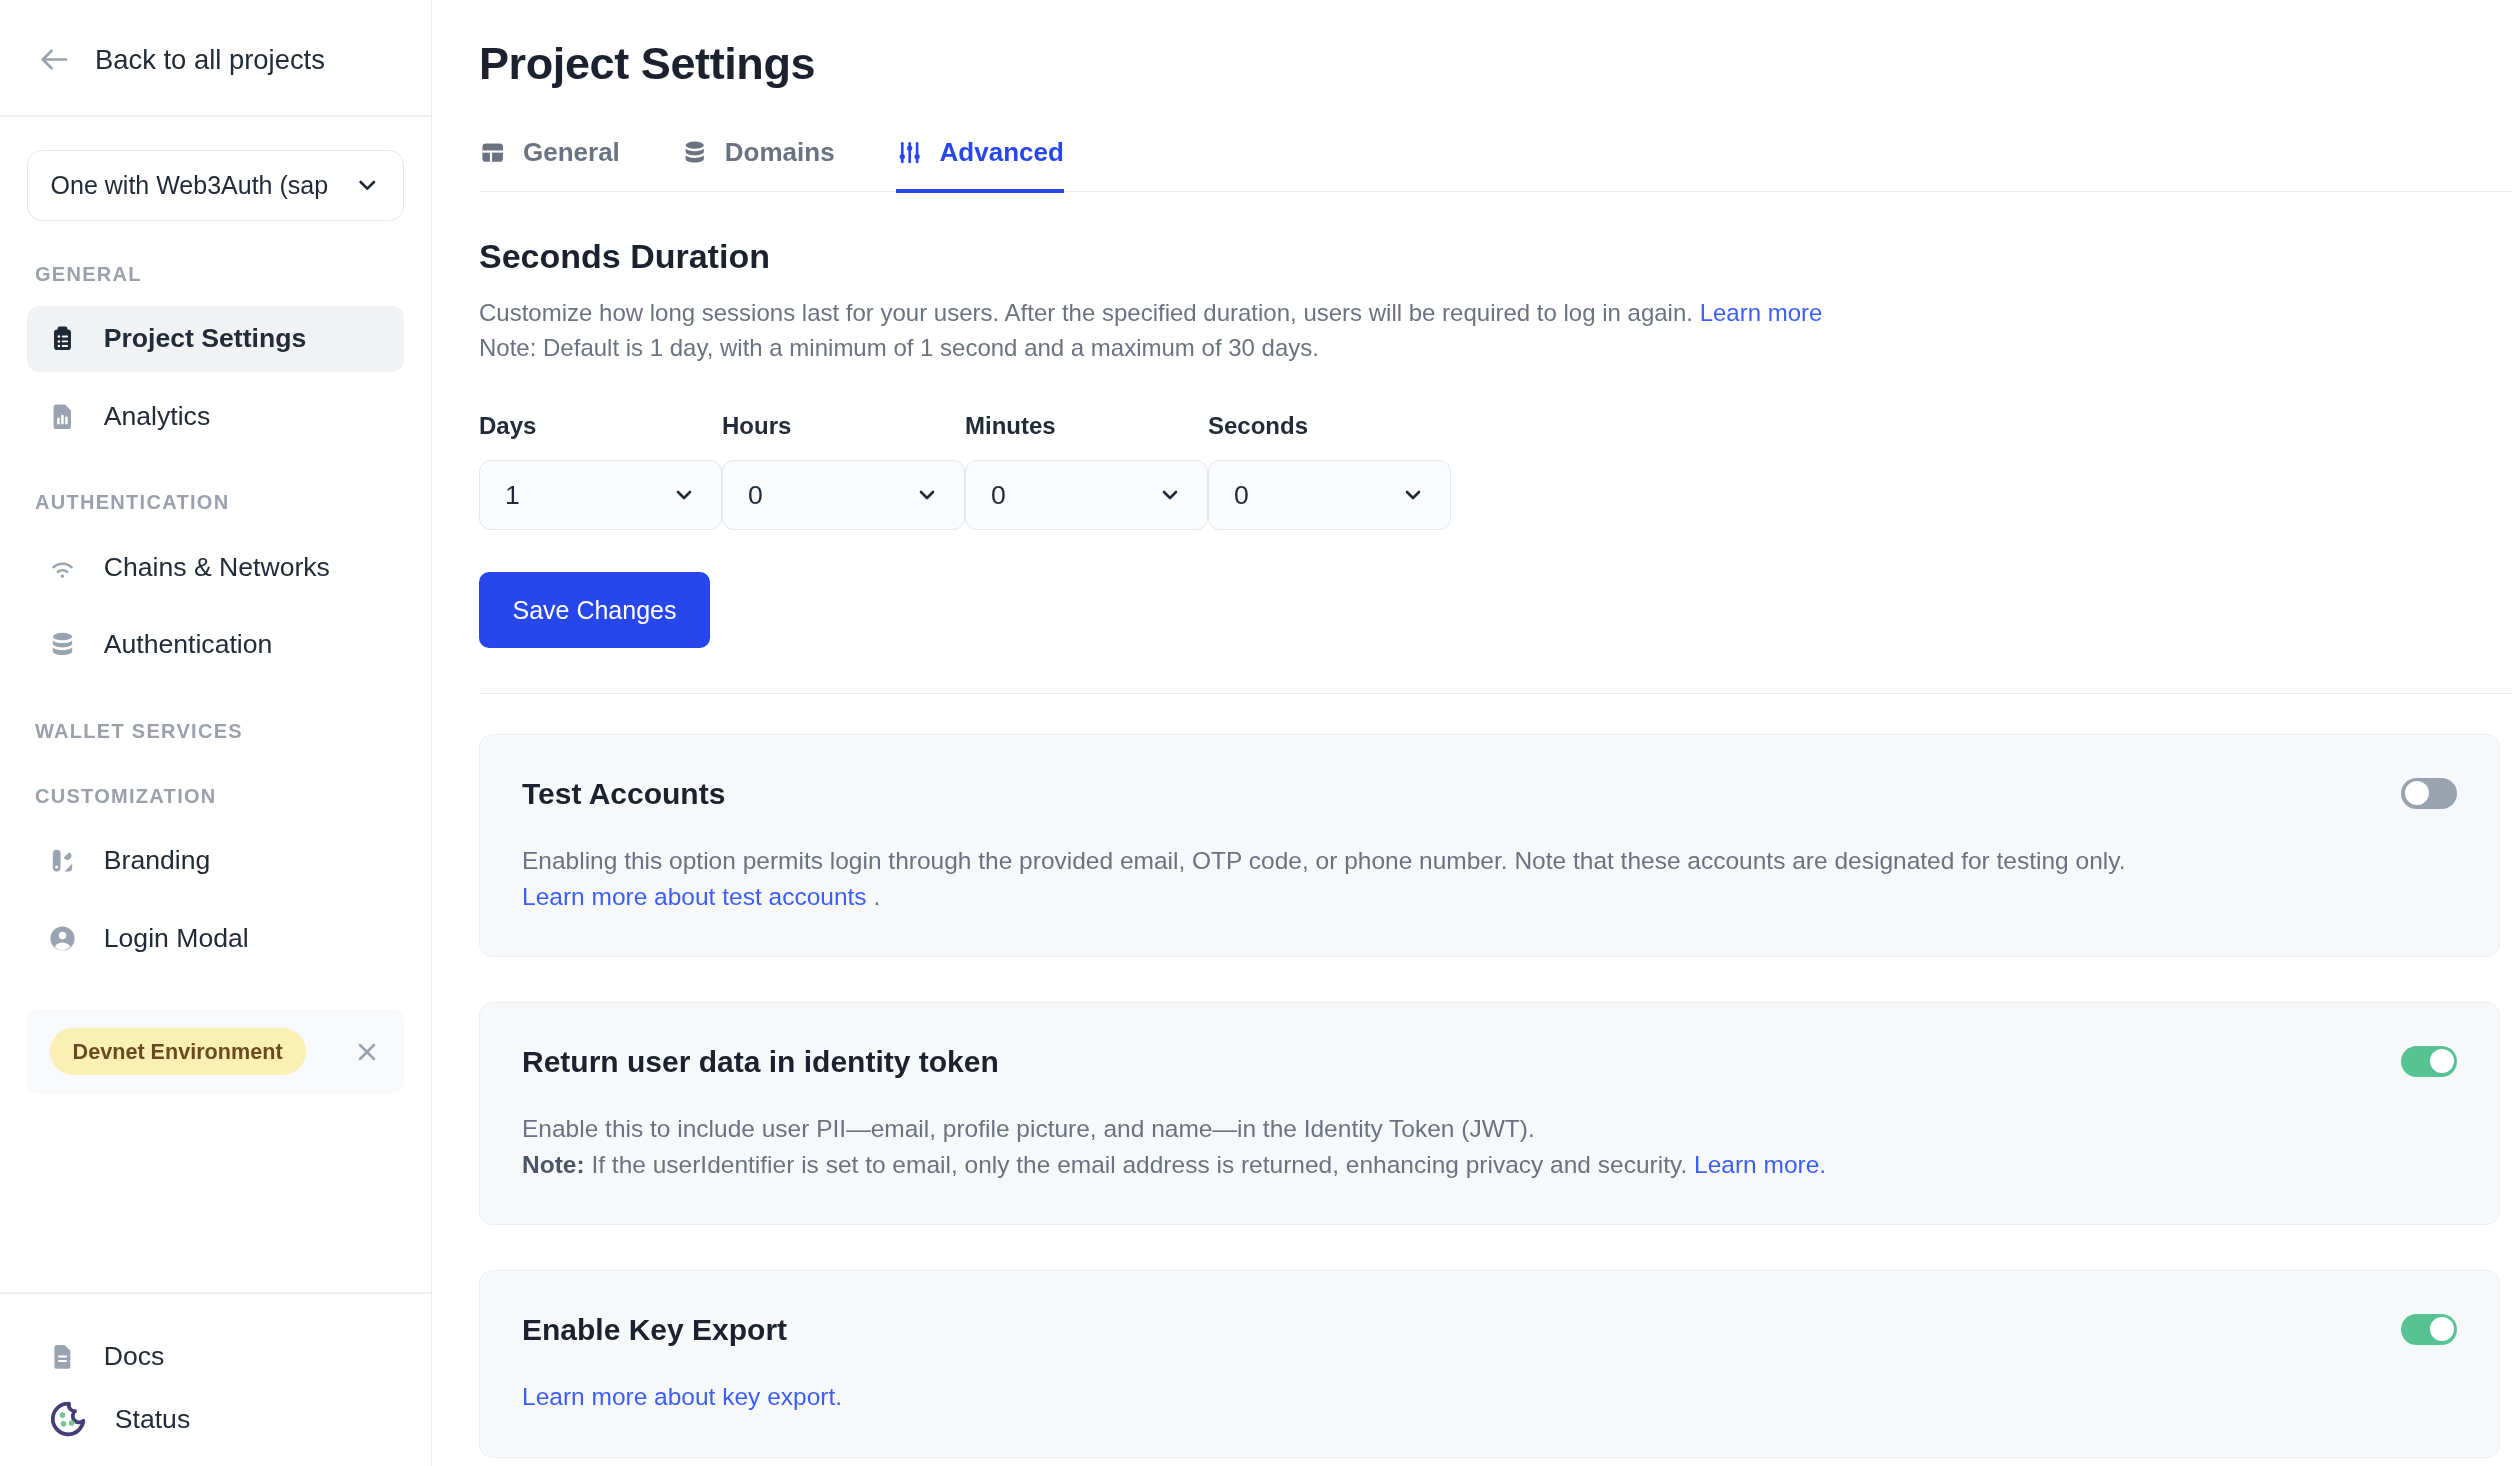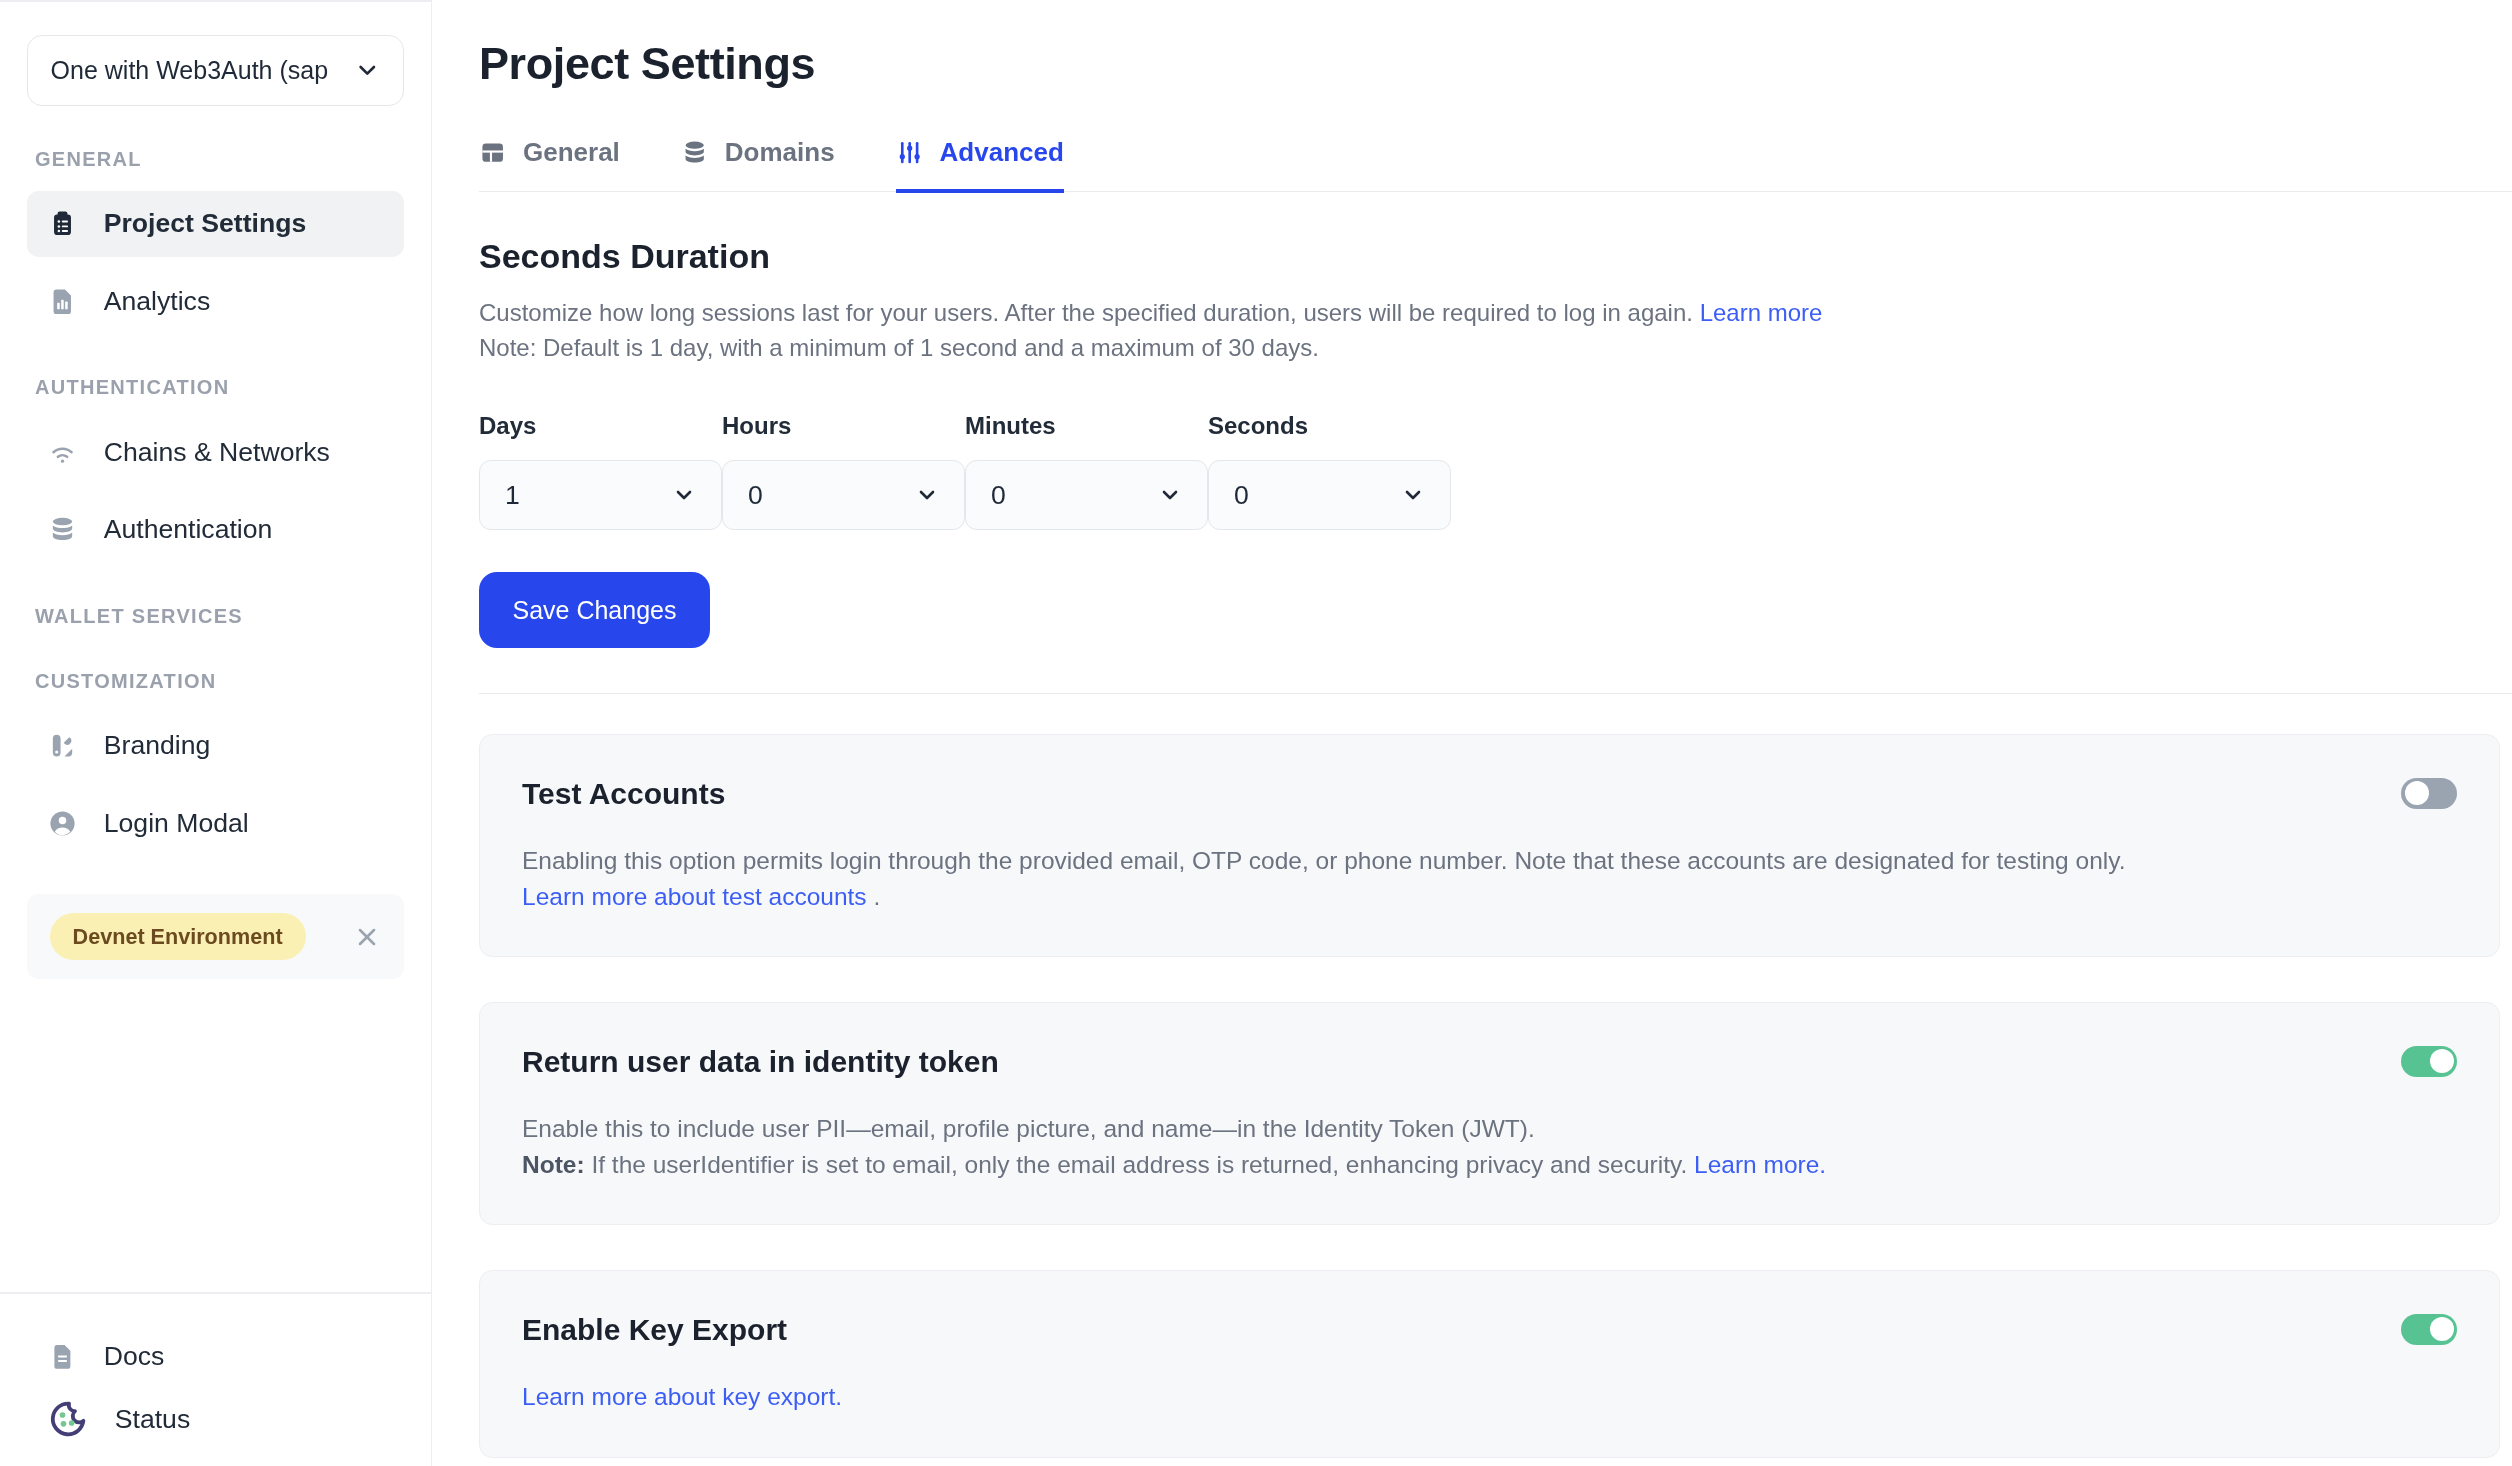--- a/index.html
+++ b/index.html
@@ -39,38 +39,47 @@
   .tab.active .icon svg { color:var(--accent-blue,#2747ec); }
   .tab.active::after { content:""; position:absolute; left:0; right:0; bottom:-1.7px; height:4.2px; background:var(--accent-blue,#2747ec); }
   h2.section-title { margin-top:45px; font-size:34px; font-weight:700; color:#1b222e; }
   .desc { margin-top:20px; font-size:24px; line-height:1.44; color:#6b7280; }
   a.link { color:var(--link-blue,#3c5ef5); text-decoration:none; cursor:pointer; }
   .fields { display:flex; margin-top:47px; }
   .field { width:243px; }
   .field-label { font-size:24px; font-weight:600; color:#222b38; }
   .select { margin-top:20px; height:70px; border:1.7px solid #e3e6ea; background:#fafbfc; border-radius:11.6px; display:flex; align-items:center; justify-content:space-between; padding:0 25px; font-size:26.6px; color:#1f2937; cursor:pointer; }
   .select .icon svg { width:24px; height:24px; color:#1f2937; display:block; }
-  .save-btn { display:block; margin-top:42px; width:231px; height:76px; background:var(--accent-blue,#2747ec); color:#fff; border:none; border-radius:18px; font-size:25px; font-weight:500; font-family:inherit; cursor:pointer; }
+  .save-btn { display:block; margin-top:42px; width:231px; height:76px; background:var(--accent-blue,#2747ec); color:#fff; border:none; border-radius:10px; font-size:25px; font-weight:500; font-family:inherit; cursor:pointer; }
   hr.rule { margin-top:45px; border:none; border-top:1.7px solid #e9ebee; }
   .cards { margin-top:40px; padding-right:11.6px; }
   .card { background:#f7f8fa; border:1.7px solid #eceef1; border-radius:13.3px; padding:42px; margin-bottom:45px; position:relative; }
   .card h3 { font-size:30px; font-weight:600; color:#1b222e; }
   .card .card-desc { margin-top:32px; font-size:24.5px; line-height:1.45; color:#6b7280; max-width:1653px; }
   .card .card-desc b { color:#4b5563; }
   .toggle { position:absolute; top:43px; right:42px; width:56px; height:31px; border-radius:830px; background:#9aa3b0; cursor:pointer; }
   .toggle .knob { position:absolute; top:3.3px; left:3.3px; width:24px; height:24px; border-radius:50%; background:#fff; }
   .toggle.on { background:var(--toggle-green,#58c392); }
   .toggle.on .knob { left:auto; right:3.3px; }
 </style>
 </head>
 <body>
 
 <div class="app">
 
   <aside class="sidebar">
+    <div class="back-row">
+      <span class="icon">
+        <svg viewBox="0 0 24 24" fill="none" stroke="currentColor" stroke-width="1.8" stroke-linecap="round" stroke-linejoin="round">
+            <path d="M20 12H4"></path>
+            <path d="M10 6l-6 6 6 6"></path>
+          </svg>
+      </span>
+      <span>Back to all projects</span>
+    </div>
     <div class="side-divider"></div>
 
     <div class="side-body">
       <div class="project-select">
         <span class="ps-text">One with Web3Auth (sap</span>
         <span class="icon chev">
           <svg viewBox="0 0 24 24" fill="none" stroke="currentColor" stroke-width="2.4" stroke-linecap="round" stroke-linejoin="round">
               <path d="M6 9l6 6 6-6"></path>
             </svg>
         </span>

